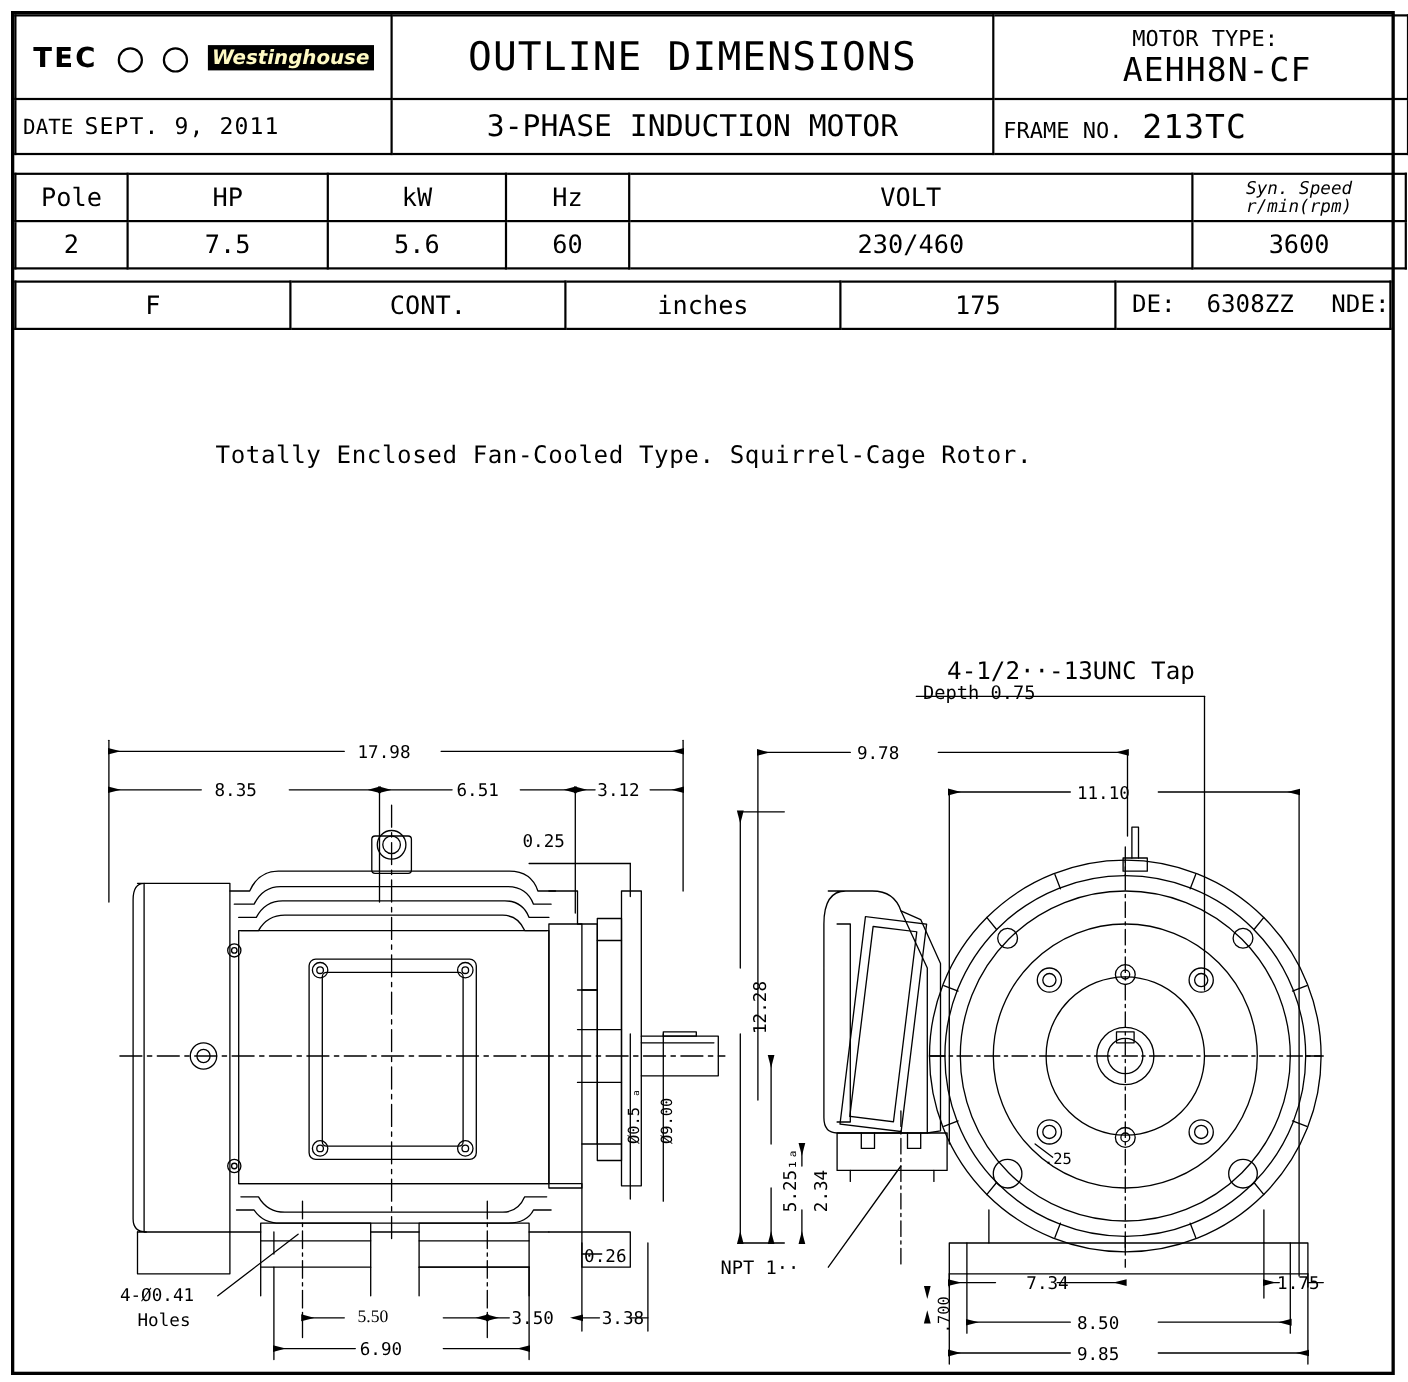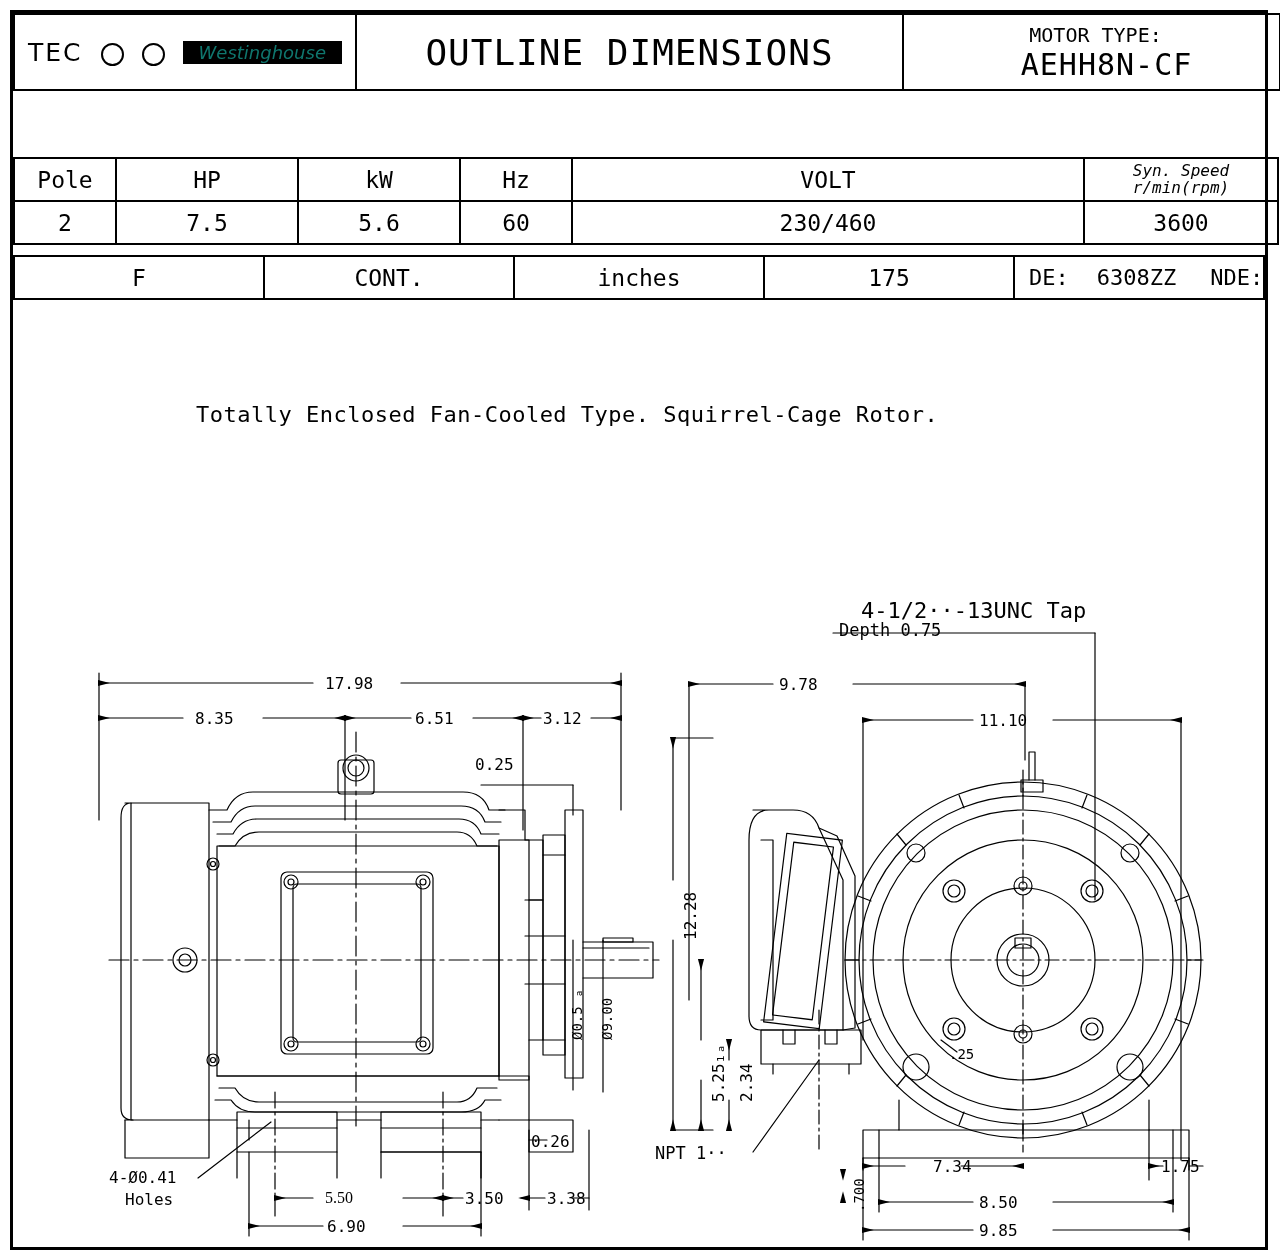--- a/index.html
+++ b/index.html
@@ -50,39 +50,39 @@
   .logo-cell {
     width: 340px;
     letter-spacing: 0px;
   }
   .logo {
     display: flex;
     align-items: center;
     justify-content: center;
     gap: 18px;
     font-size: 25px;
-    font-weight: normal;
+    font-weight: bold;
     font-family: "DejaVu Sans", sans-serif;
   }
   .logo .teco {
     letter-spacing: 2px;
     font-family: "DejaVu Sans", sans-serif;
   }
   .logo .dot {
     display: inline-block;
     width: 19px; height: 19px;
     border: 2px solid #000;
     border-radius: 50%;
     position: relative;
     top: 2px;
   }
   .logo .wh {
     background: #000;
-    color: #0f766e;
-    padding: 1px 16px;
+    color: #fef9c3;
+    padding: 1px 4px;
     font-size: 18px;
     font-style: italic;
     font-family: "DejaVu Sans", sans-serif;
   }
   .date-cell {
     text-align: left !important;
     font-size: 21px;
     padding-left: 6px !important;
   }
   .date-cell .lbl { font-size: 19px; }
@@ -169,20 +169,29 @@
           <span class="teco">TEC</span>
           <span class="dot"></span>
           <span class="dot"></span>
           <span class="wh">Westinghouse</span>
         </div>
       </td>
       <td class="big-title" rowspan="1">OUTLINE DIMENSIONS</td>
       <td class="mt-cell" rowspan="1">
         <div>MOTOR TYPE:</div>
         <div class="big">AEHH8N-CF</div>
+      </td>
+    </tr>
+    <tr>
+      <td class="date-cell">
+        <span class="lbl">DATE</span><span class="val">SEPT. 9, 2011</span>
+      </td>
+      <td class="sub-title">3-PHASE  INDUCTION MOTOR</td>
+      <td class="fr-cell">
+        <span>FRAME NO.</span><span class="big">213TC</span>
       </td>
     </tr>
   </tbody>
     </table>
 
   <style>
     #titleblock tr:first-child td:nth-child(1) { width: 340px; height: 74px; }
     #titleblock tr:first-child td:nth-child(2) { width: 545px; }
     #titleblock tr:first-child td:nth-child(3) { width: 367px; }
     #titleblock tr:nth-child(2) td { height: 48px; }

